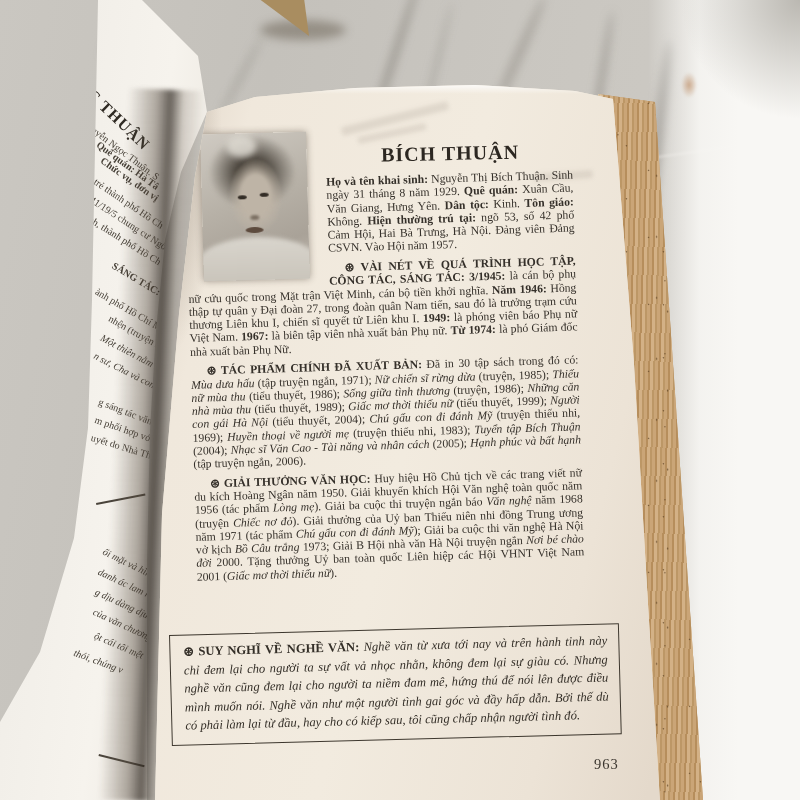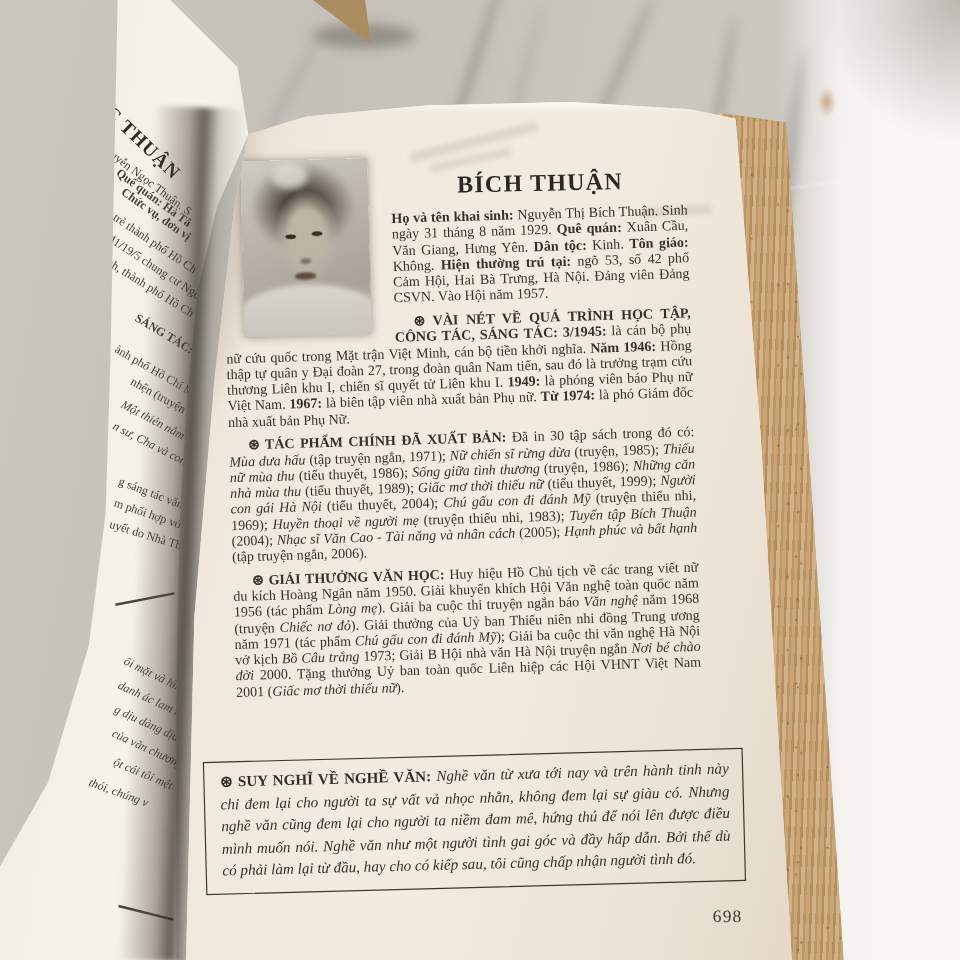--- a/index.html
+++ b/index.html
@@ -173,16 +173,16 @@
     <div class="col">
       <div class="photo-float"></div>
       <p><span class="b">Họ và tên khai sinh: </span><span>Nguyễn Thị Bích Thuận. Sinh ngày 31 tháng 8 năm 1929. </span><span class="b">Quê quán: </span><span>Xuân Cầu, Văn Giang, Hưng Yên. </span><span class="b">Dân tộc: </span><span>Kinh. </span><span class="b">Tôn giáo: </span><span>Không. </span><span class="b">Hiện thường trú tại: </span><span>ngõ 53, số 42 phố Cảm Hội, Hai Bà Trưng, Hà Nội. Đảng viên Đảng CSVN. Vào Hội năm 1957.</span></p>
       <p class="indent"><span class="b">⊛ VÀI NÉT VỀ QUÁ TRÌNH HỌC TẬP, CÔNG TÁC, SÁNG TÁC: 3/1945: </span><span>là cán bộ phụ nữ cứu quốc trong Mặt trận Việt Minh, cán bộ tiền khởi nghĩa. </span><span class="b">Năm 1946: </span><span>Hồng thập tự quân y Đại đoàn 27, trong đoàn quân Nam tiến, sau đó là trưởng trạm cứu thương Liên khu I, chiến sĩ quyết tử Liên khu I. </span><span class="b">1949: </span><span>là phóng viên báo Phụ nữ Việt Nam. </span><span class="b">1967: </span><span>là biên tập viên nhà xuất bản Phụ nữ. </span><span class="b">Từ 1974: </span><span>là phó Giám đốc nhà xuất bản Phụ Nữ.</span></p>
       <p class="indent"><span class="b">⊛ TÁC PHẨM CHÍNH ĐÃ XUẤT BẢN: </span><span>Đã in 30 tập sách trong đó có: </span><span class="i">Mùa dưa hấu </span><span>(tập truyện ngắn, 1971); </span><span class="i">Nữ chiến sĩ rừng dừa </span><span>(truyện, 1985); </span><span class="i">Thiếu nữ mùa thu </span><span>(tiểu thuyết, 1986); </span><span class="i">Sống giữa tình thương </span><span>(truyện, 1986); </span><span class="i">Những căn nhà mùa thu </span><span>(tiểu thuyết, 1989); </span><span class="i">Giấc mơ thời thiếu nữ </span><span>(tiểu thuyết, 1999); </span><span class="i">Người con gái Hà Nội </span><span>(tiểu thuyết, 2004); </span><span class="i">Chú gấu con đi đánh Mỹ </span><span>(truyện thiếu nhi, 1969); </span><span class="i">Huyền thoại về người mẹ </span><span>(truyện thiếu nhi, 1983); </span><span class="i">Tuyển tập Bích Thuận </span><span>(2004); </span><span class="i">Nhạc sĩ Văn Cao - Tài năng và nhân cách </span><span>(2005); </span><span class="i">Hạnh phúc và bất hạnh </span><span>(tập truyện ngắn, 2006).</span></p>
       <p class="indent"><span class="b">⊛ GIẢI THƯỞNG VĂN HỌC: </span><span>Huy hiệu Hồ Chủ tịch về các trang viết nữ du kích Hoàng Ngân năm 1950. Giải khuyến khích Hội Văn nghệ toàn quốc năm 1956 (tác phẩm </span><span class="i">Lòng mẹ</span><span>). Giải ba cuộc thi truyện ngắn báo </span><span class="i">Văn nghệ </span><span>năm 1968 (truyện </span><span class="i">Chiếc nơ đỏ</span><span>). Giải thưởng của Uỷ ban Thiếu niên nhi đồng Trung ương năm 1971 (tác phẩm </span><span class="i">Chú gấu con đi đánh Mỹ</span><span>); Giải ba cuộc thi văn nghệ Hà Nội vở kịch </span><span class="i">Bồ Câu trắng </span><span>1973; Giải B Hội nhà văn Hà Nội truyện ngắn </span><span class="i">Nơi bé chào đời </span><span>2000. Tặng thưởng Uỷ ban toàn quốc Liên hiệp các Hội VHNT Việt Nam 2001 (</span><span class="i">Giấc mơ thời thiếu nữ</span><span>).</span></p>
     </div>
 
     <div class="quote-box"><span class="b">⊛ SUY NGHĨ VỀ NGHỀ VĂN: </span><span class="i">Nghề văn từ xưa tới nay và trên hành tinh này chỉ đem lại cho người ta sự vất vả nhọc nhằn, không đem lại sự giàu có. Nhưng nghề văn cũng đem lại cho người ta niềm đam mê, hứng thú để nói lên được điều mình muốn nói. Nghề văn như một người tình gai góc và đầy hấp dẫn. Bởi thế dù có phải làm lại từ đầu, hay cho có kiếp sau, tôi cũng chấp nhận người tình đó.</span></div>
 
-    <div class="page-number">698</div>
+    <div class="page-number">963</div>
   </div>
 
 </div>
 
 </body></html>

